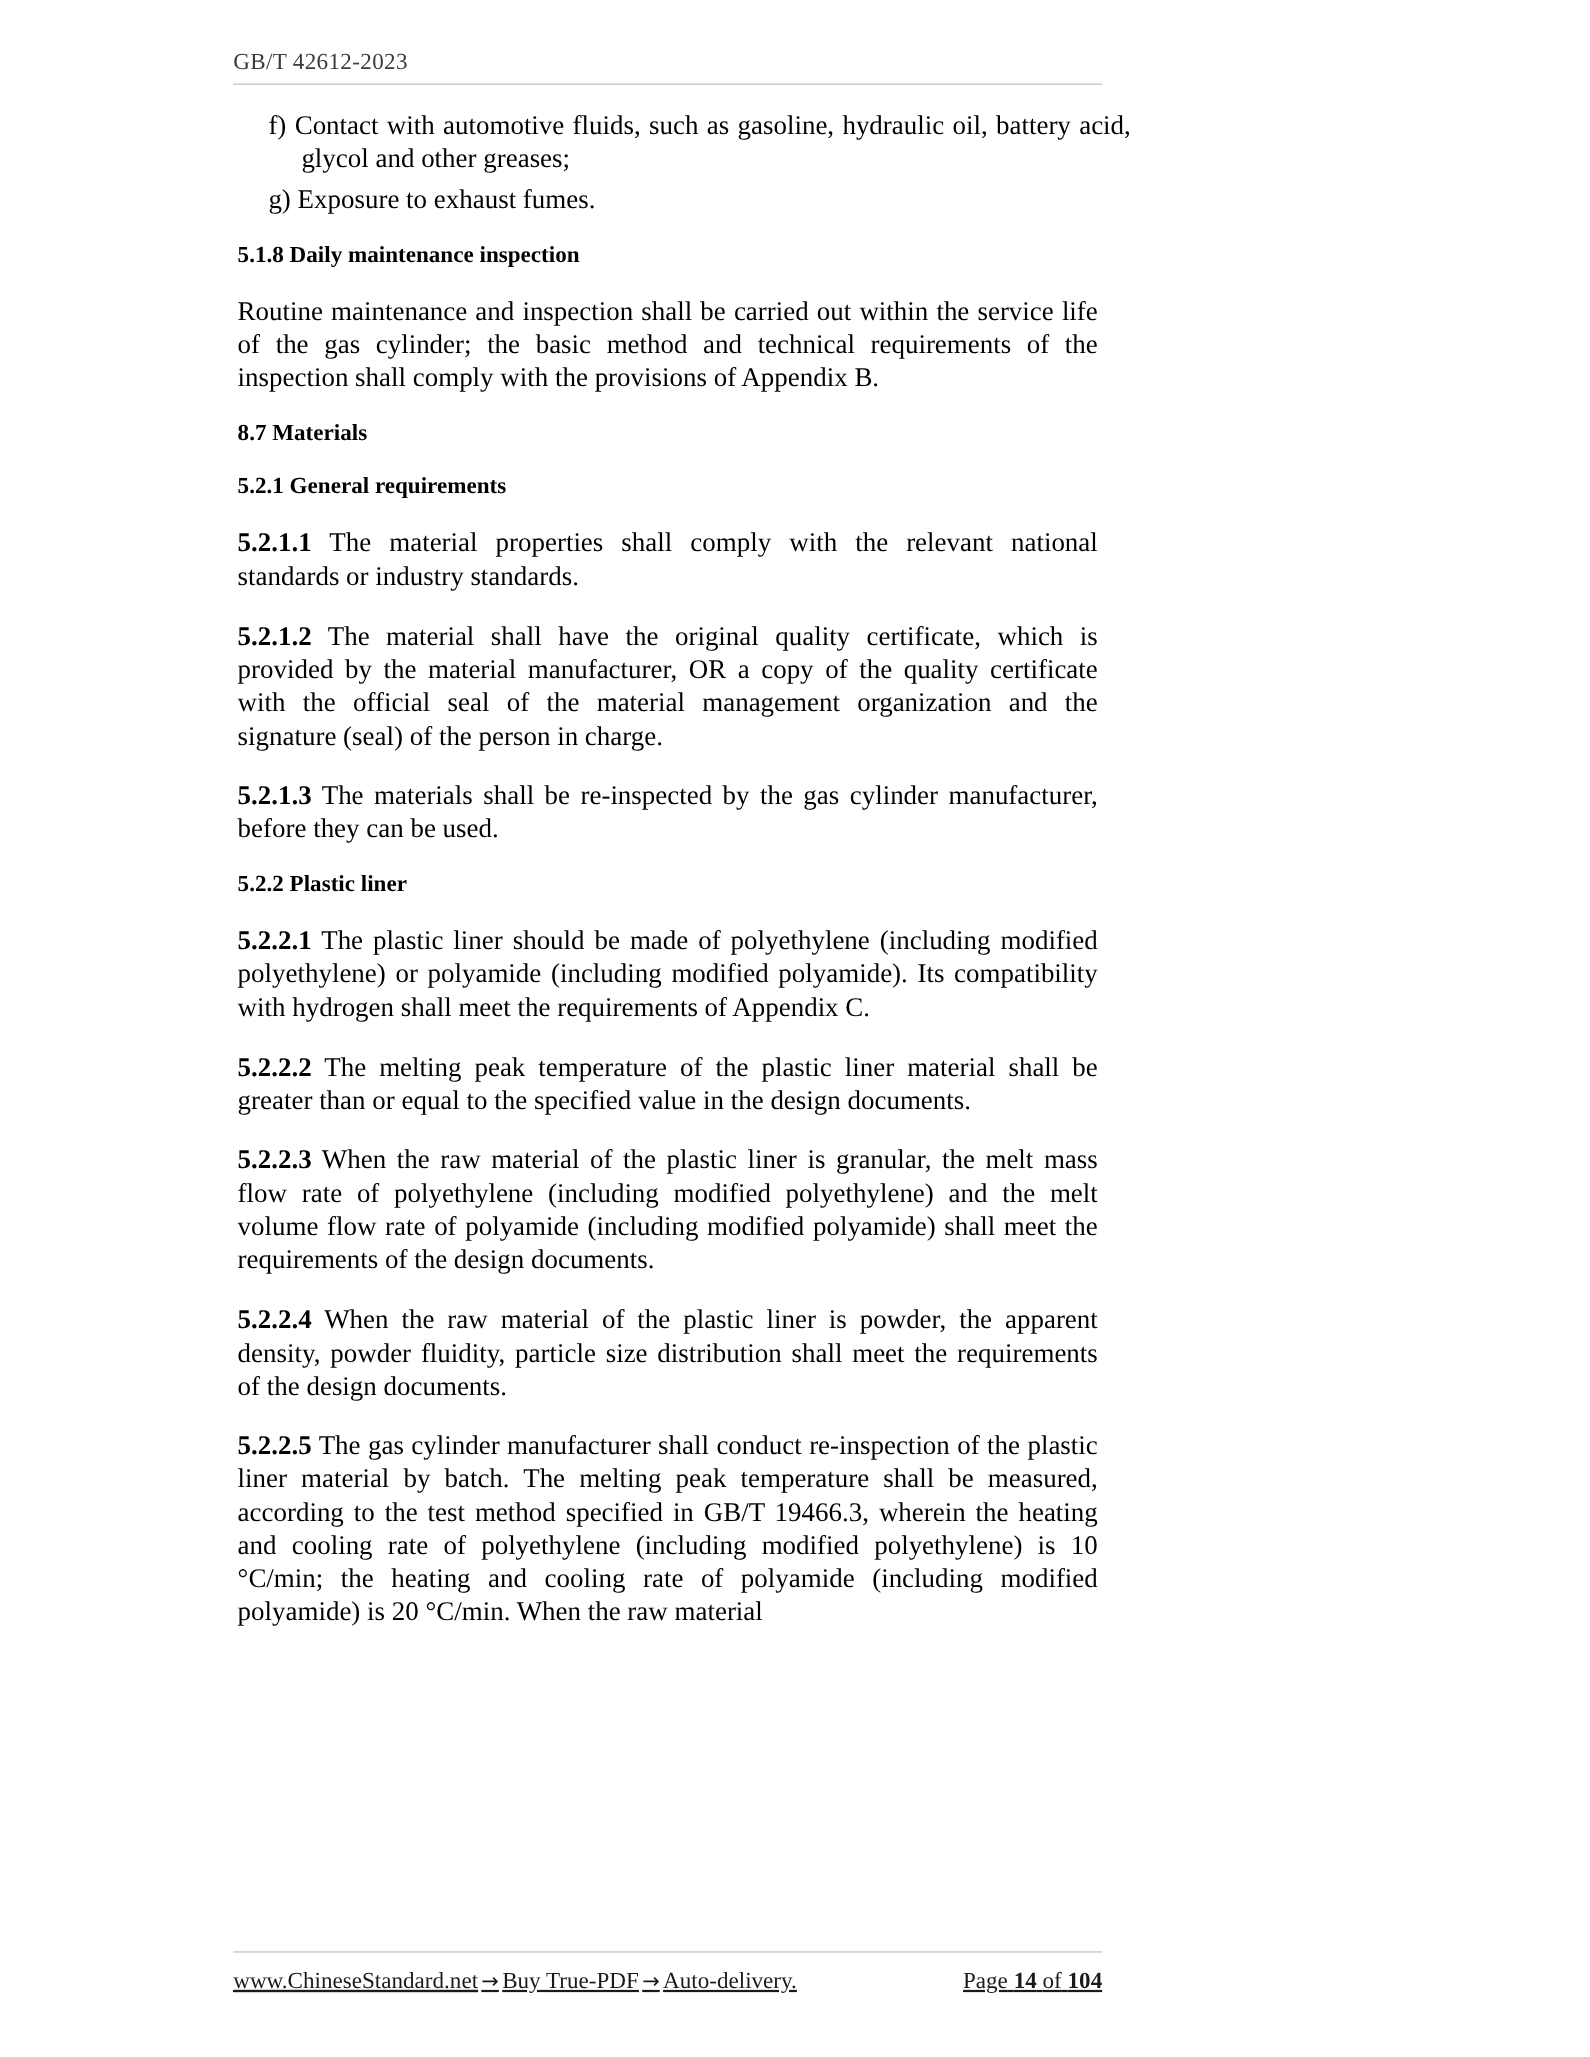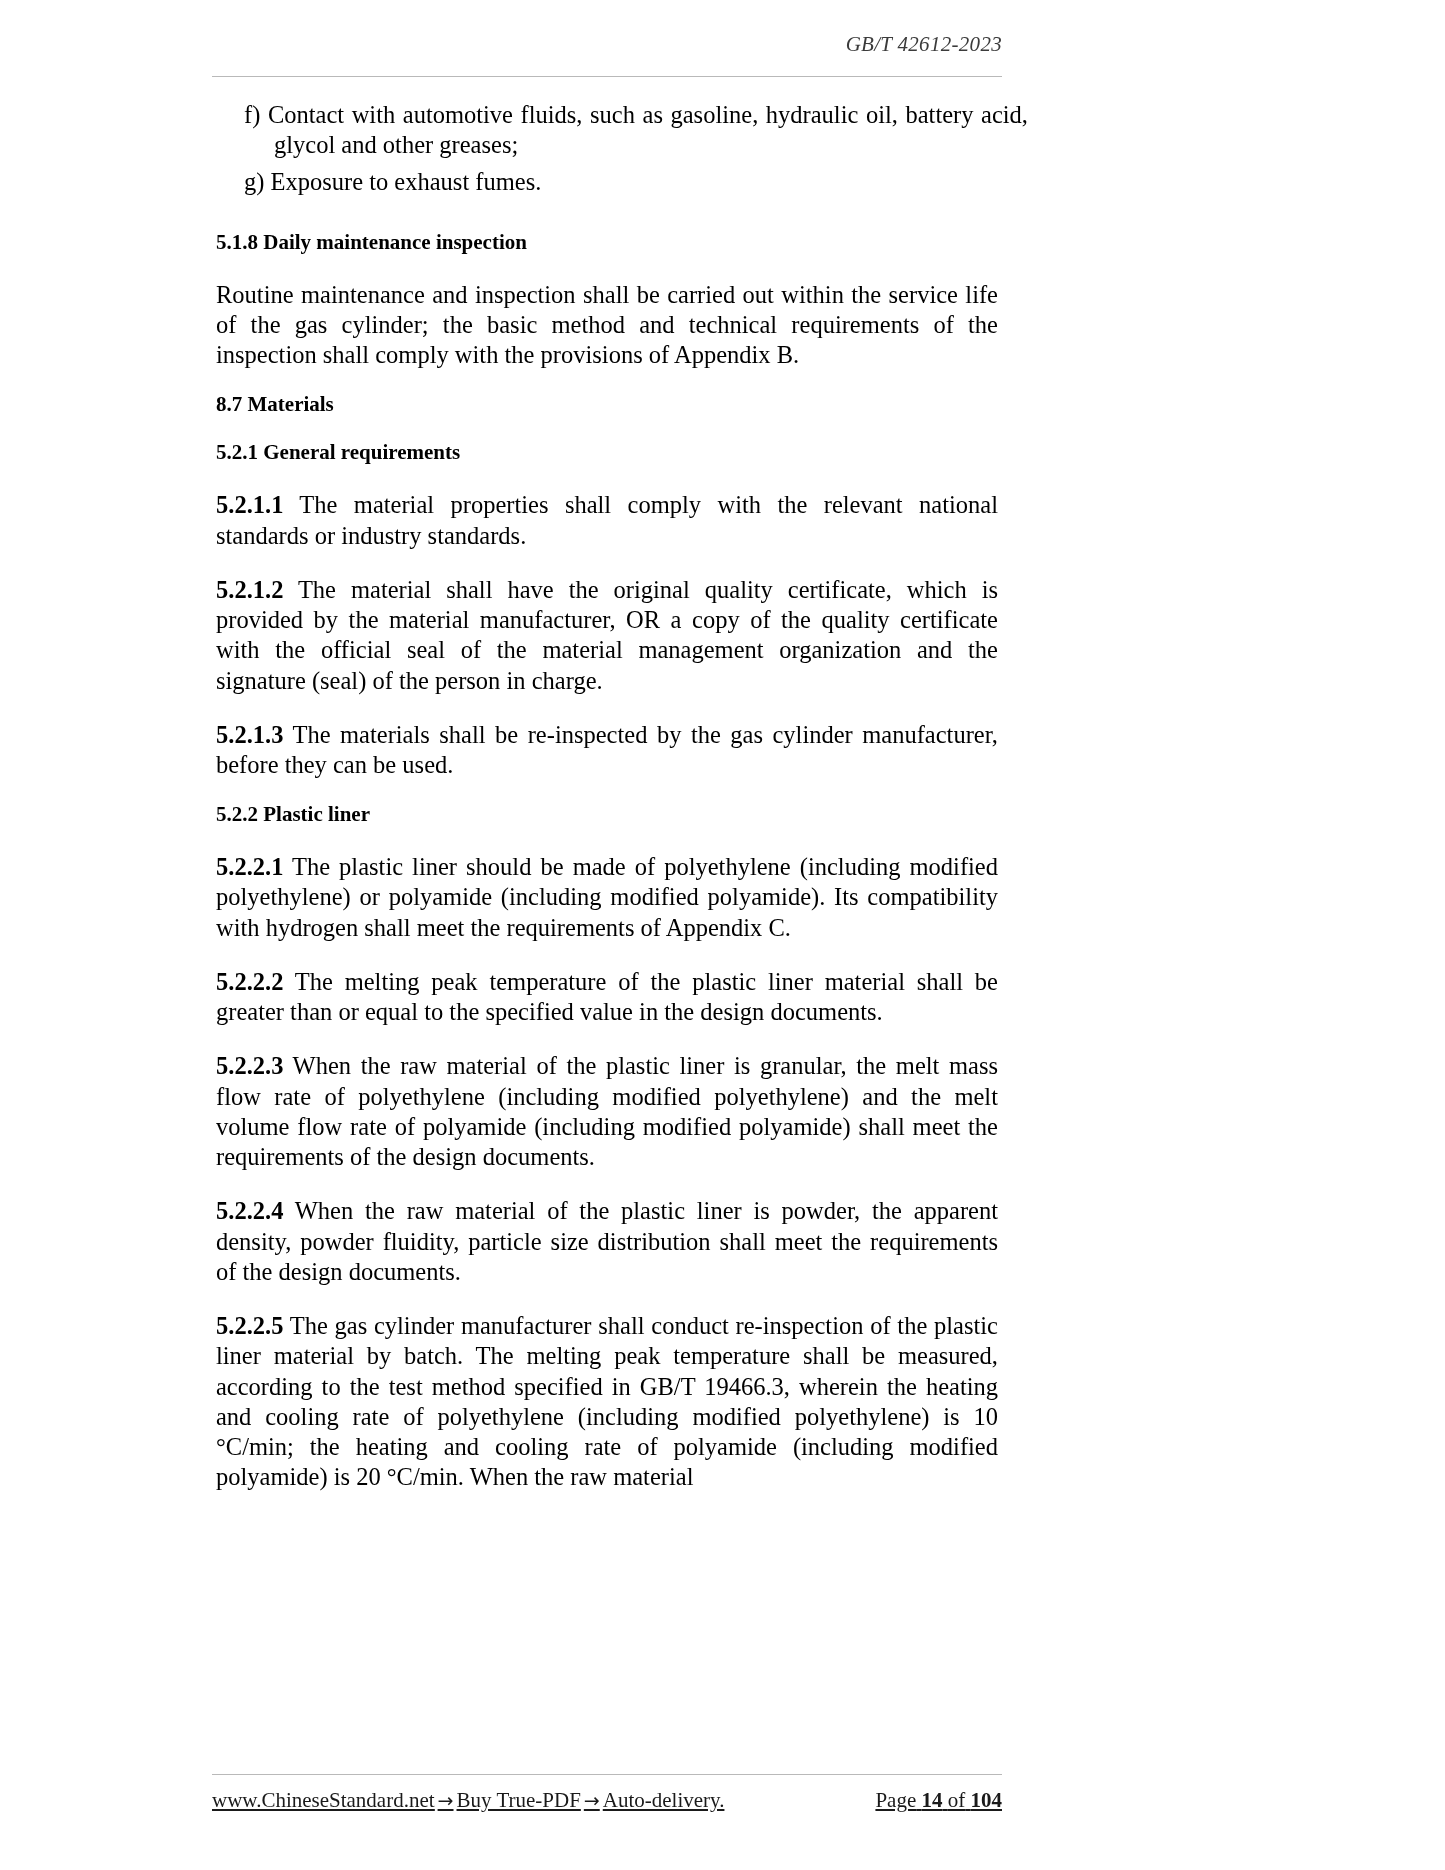--- a/index.html
+++ b/index.html
@@ -18,24 +18,23 @@
     margin: 0 auto;
     background: #ffffff;
     box-sizing: border-box;
     overflow: hidden;
   }
 
   
   .header {
     position: absolute;
     left: 212px;
-    top: 32px;
+    top: 44px;
     width: 790px;
-    text-align: right;
-    font-style: italic;
+    text-align: left;
   }
   .header-title {
     font-size: 21px;
     color: #3b3b3b;
     letter-spacing: 0.3px;
     line-height: 1.2;
   }
   .header-rule {
     position: absolute;
     left: 212px;
@@ -67,21 +66,21 @@
   }
 
   .listitem {
     padding-left: 30px;
     text-indent: -30px;
     margin-left: 28px;
     width: 754px;
     margin-bottom: 6px;
     text-align: justify;
   }
-  .listitem.last { margin-bottom: 33px; }
+  .listitem.last { margin-bottom: 22px; }
 
   .heading {
     font-weight: bold;
     font-size: 21px;
     line-height: 1.235;
     margin: 0 0 22px 0;
     text-align: left;
   }
 
   .num { font-weight: bold; }

